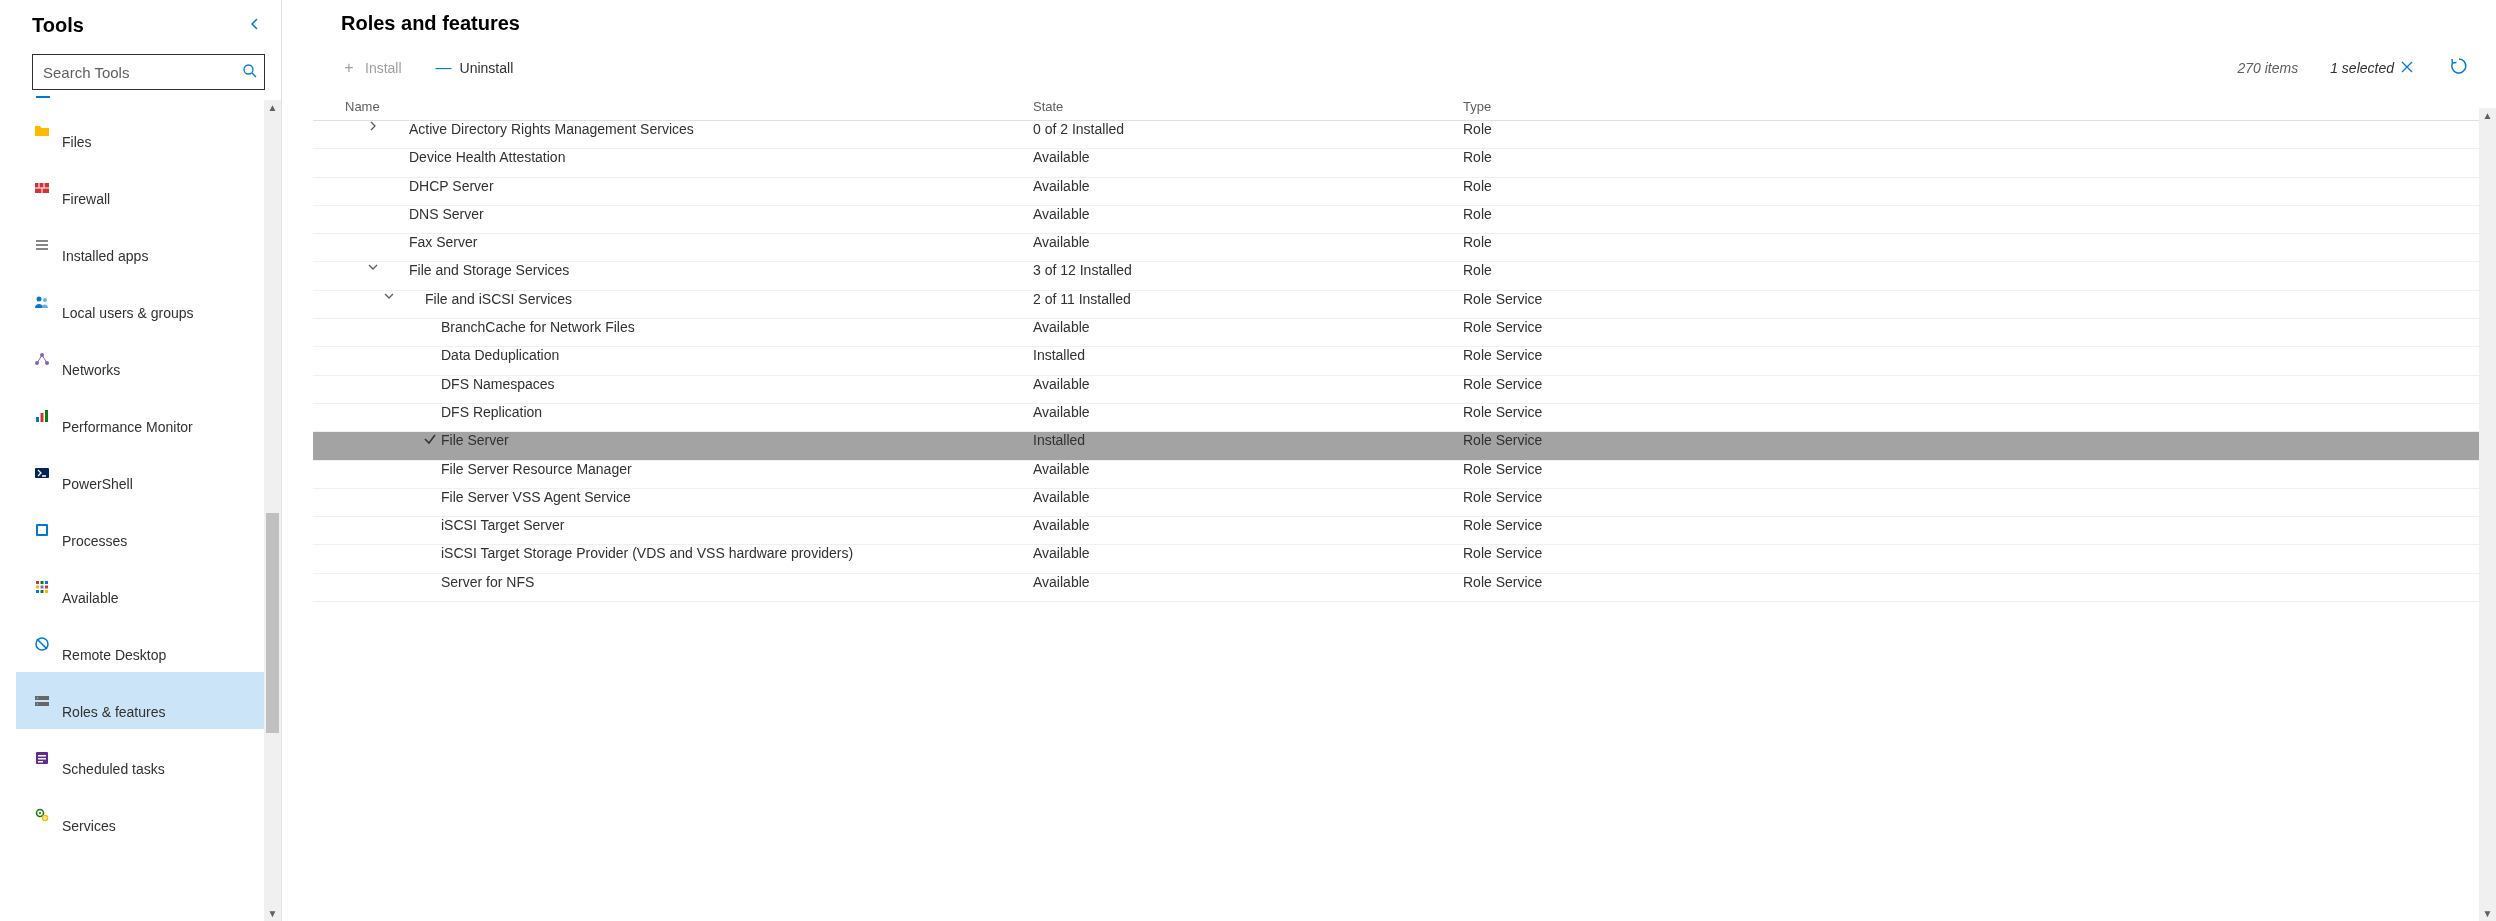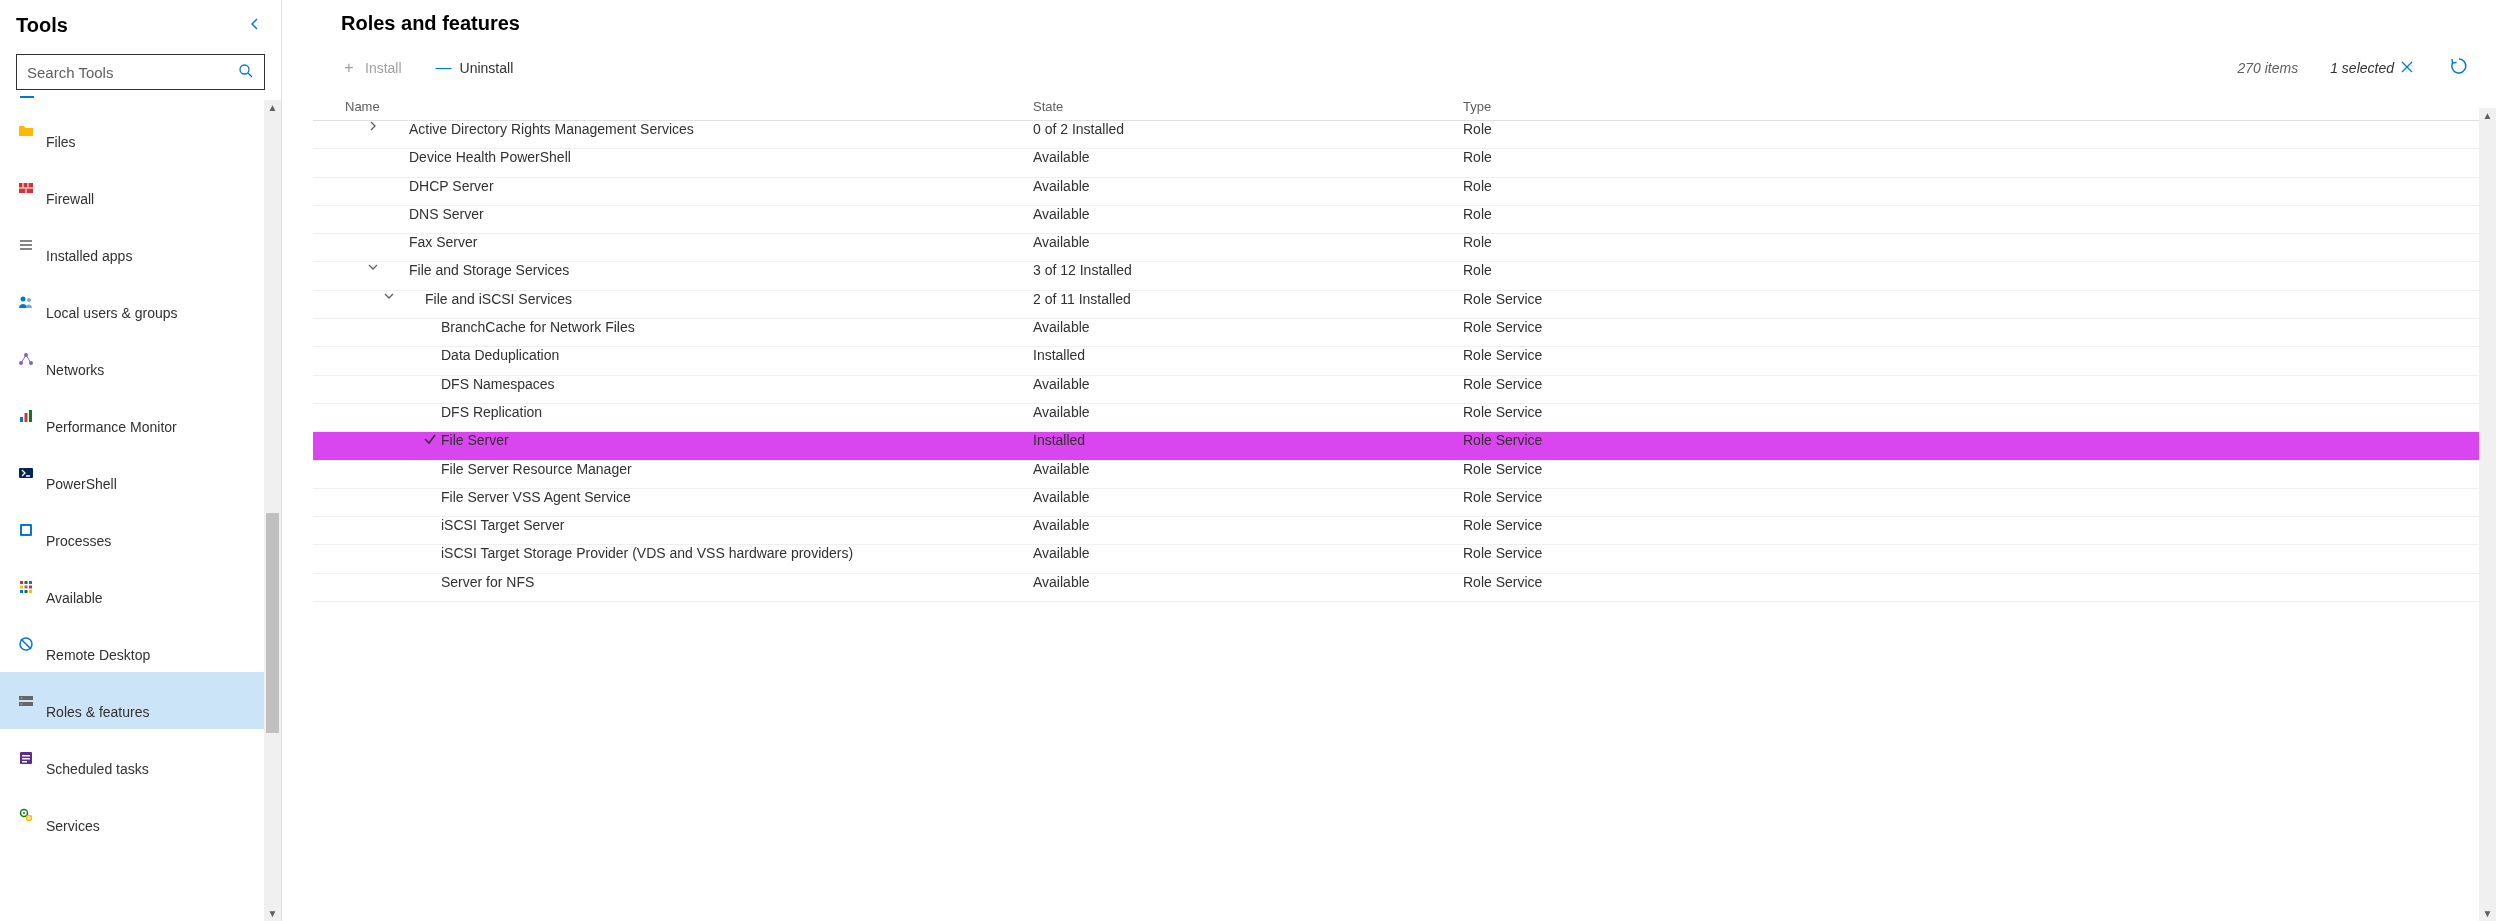--- a/index.html
+++ b/index.html
@@ -16,20 +16,21 @@
       height: 921px;
       overflow: hidden;
       display: flex;
     }
     .sidebar {
       width: 282px;
       border-right: 1px solid #e0e0e0;
       display: flex;
       flex-direction: column;
       position: relative;
+      padding-left: 16px;
     }
     .sidebar-header {
       display: flex;
       align-items: center;
       justify-content: space-between;
       padding: 12px 16px 8px 16px;
     }
     .sidebar-title {
       font-size: 20px;
       font-weight: 600;
@@ -188,21 +189,21 @@
     }
     .row {
       display: flex;
       align-items: flex-start;
       height: 28.3px;
       border-bottom: 1px solid #f0f0f0;
       font-size: 14px;
       color: #323130;
     }
     .row.selected {
-      background: #d946ef;
+      background: #a3a3a3;
     }
     .row .expand {
       width: 28px;
       display: flex;
       justify-content: center;
       color: #605e5c;
       cursor: pointer;
       font-size: 12px;
     }
     .row .name-cell {
@@ -472,21 +473,21 @@
         </div>
         <div class="check-cell"></div>
         <div class="name-cell" style="width:624px">Active Directory Rights Management Services</div>
         <div class="state-cell">0 of 2 Installed</div>
         <div class="type-cell">Role</div>
       </div>
       <div class="row">
         <div style="width:46px"></div>
         <div class="expand"></div>
         <div class="check-cell"></div>
-        <div class="name-cell" style="width:624px">Device Health PowerShell</div>
+        <div class="name-cell" style="width:624px">Device Health Attestation</div>
         <div class="state-cell">Available</div>
         <div class="type-cell">Role</div>
       </div>
       <div class="row">
         <div style="width:46px"></div>
         <div class="expand"></div>
         <div class="check-cell"></div>
         <div class="name-cell" style="width:624px">DHCP Server</div>
         <div class="state-cell">Available</div>
         <div class="type-cell">Role</div>

